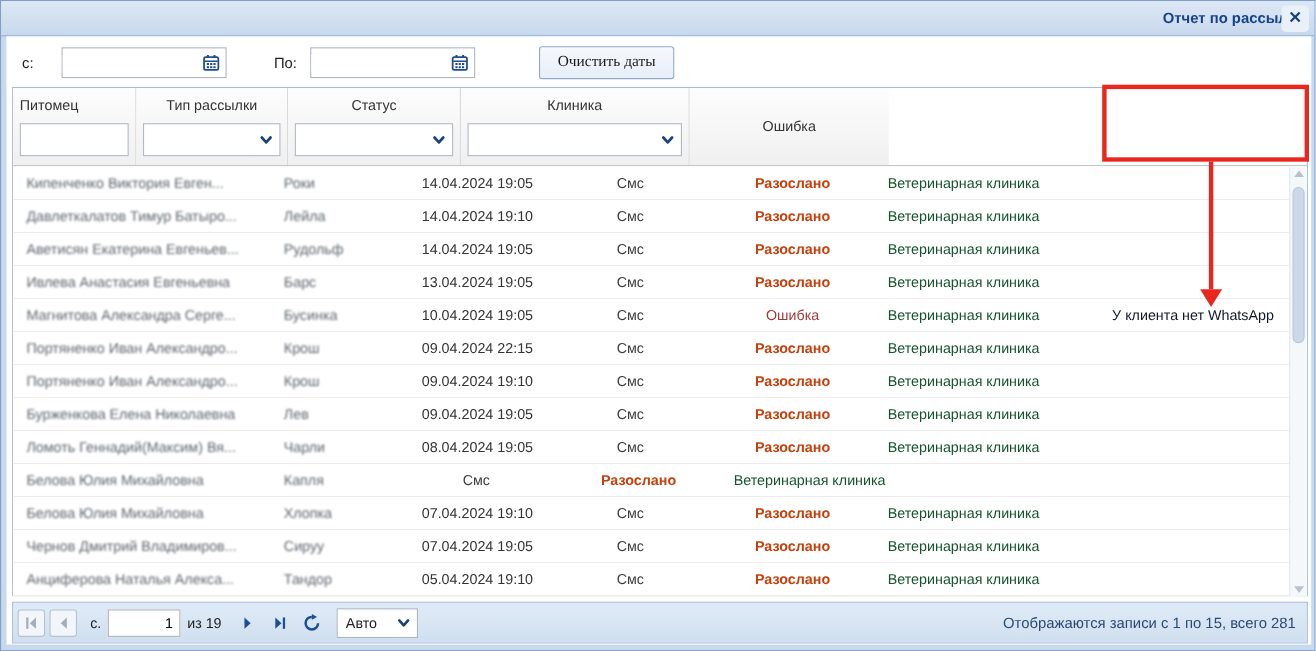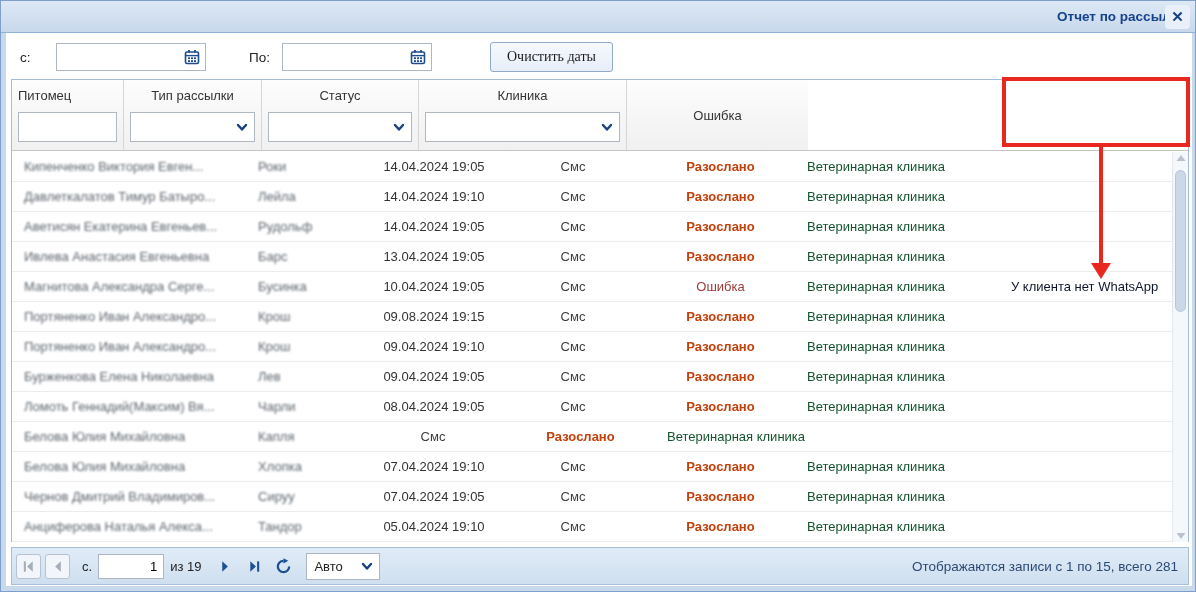--- a/index.html
+++ b/index.html
@@ -238,21 +238,21 @@
     <div class="cell c-pet blurred">Бусинка</div>
     <div class="cell c-date">10.04.2024 19:05</div>
     <div class="cell c-type">Смс</div>
     <div class="cell c-status status-error">Ошибка</div>
     <div class="cell c-clinic">Ветеринарная клиника</div>
     <div class="cell c-error">У клиента нет WhatsApp</div>
   </div>
         <div class="row">
     <div class="cell c-fio blurred">Портяненко Иван Александро...</div>
     <div class="cell c-pet blurred">Крош</div>
-    <div class="cell c-date">09.08.2024 19:15</div>
+    <div class="cell c-date">09.04.2024 22:15</div>
     <div class="cell c-type">Смс</div>
     <div class="cell c-status">Разослано</div>
     <div class="cell c-clinic">Ветеринарная клиника</div>
     <div class="cell c-error"></div>
   </div>
         <div class="row">
     <div class="cell c-fio blurred">Портяненко Иван Александро...</div>
     <div class="cell c-pet blurred">Крош</div>
     <div class="cell c-date">09.04.2024 19:10</div>
     <div class="cell c-type">Смс</div>

